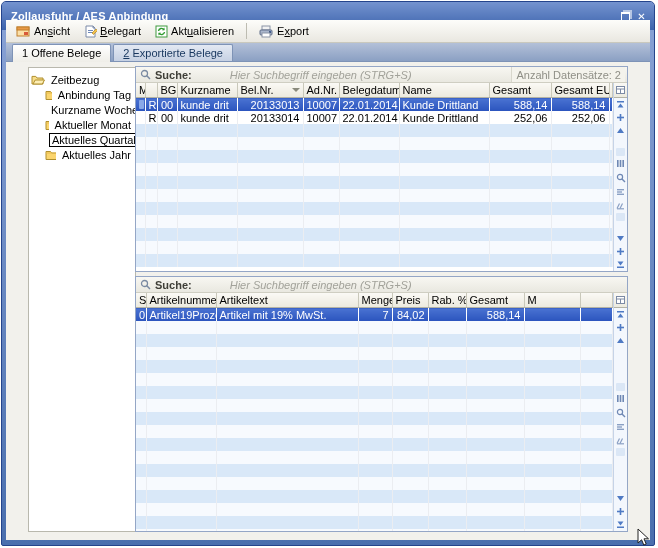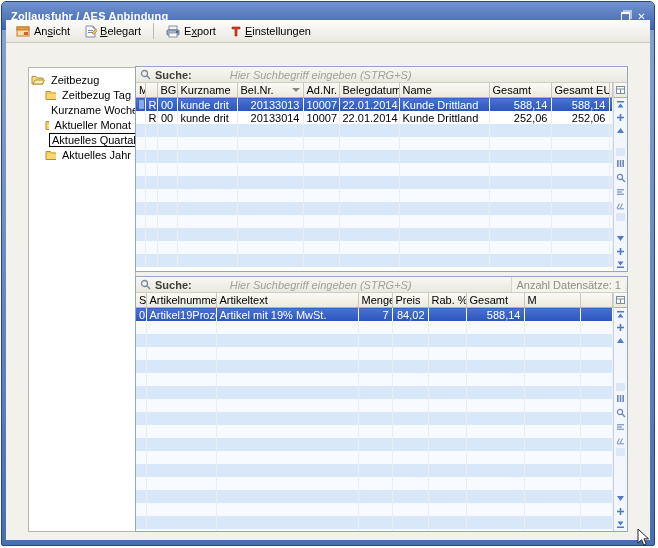--- a/index.html
+++ b/index.html
@@ -108,56 +108,64 @@
       <span class="tbtn">
         <svg width="13" height="13">
             <path d="M2 1 h7 l2 2 v9 h-9 z" fill="#fff" stroke="#7b8aa8"></path>
             <path d="M9 1 l2 2 h-2 z" fill="#cfd9ea" stroke="#7b8aa8"></path>
             <rect x="4" y="5" width="5" height="1" fill="#6f88b8"></rect>
             <rect x="4" y="7" width="5" height="1" fill="#6f88b8"></rect>
             <path d="M8 8 l4 -4 l1.5 1.5 l-4 4 z" fill="#f4c24a" stroke="#a97c18" stroke-width=".6"></path>
           </svg>
         <span><span></span><span class="u">B</span><span>elegart</span></span>
       </span>
+      <span class="tbtn">
+        <svg width="13" height="13">
+            <rect x="1" y="1" width="11" height="11" fill="#fff" stroke="#3f9a3f"></rect>
+            <path d="M3.5 6 a3 3 0 0 1 5.5 -1.2" fill="none" stroke="#2f9a2f" stroke-width="1.4"></path>
+            <path d="M9.5 2.6 l0 2.6 l-2.6 0 z" fill="#2f9a2f"></path>
+            <path d="M9.5 7 a3 3 0 0 1 -5.5 1.2" fill="none" stroke="#2f9a2f" stroke-width="1.4"></path>
+            <path d="M3.5 10.4 l0 -2.6 l2.6 0 z" fill="#2f9a2f"></path>
+          </svg>
+        <span><span>Akt</span><span class="u">u</span><span>alisieren</span></span>
+      </span>
       <span class="tsep"></span>
       <span class="tbtn">
         <svg width="15" height="13">
             <rect x="3" y="1" width="8" height="4" fill="#f2f2f2" stroke="#8a93a5"></rect>
             <rect x="1" y="5" width="12" height="5" rx="1" fill="#aab6cc" stroke="#5f6d88"></rect>
             <rect x="3" y="8" width="8" height="4" fill="#fff" stroke="#8a93a5"></rect>
             <rect x="10.5" y="6" width="1.5" height="1.5" fill="#3b5franchise"></rect>
             <rect x="10.5" y="6" width="1.5" height="1.5" fill="#3b5f9e"></rect>
           </svg>
         <span><span>E</span><span class="u">x</span><span>port</span></span>
       </span>
-      <span class="tbtn">
-        <svg width="12" height="13">
-            <path d="M2 2 h8 v2 h-3 v7 h-2 v-7 h-3 z" fill="#d63a1e" stroke="#9e2410" stroke-width=".6"></path>
-          </svg>
-        <span><span></span><span class="u">E</span><span>instellungen</span></span>
-      </span>
     </div>
 
+    <div class="tabstrip">
+      <span class="tab active"><span>1 Offene Belege</span><span class="u"></span><span></span></span>
+      <span class="tab inactive"><span></span><span class="u">2</span><span> Exportierte Belege</span></span>
+    </div>
 
     <div class="content">
 
       <div class="treepanel">
         <div class="tnode">
           <svg width="14" height="11">
               <path d="M1 3 v7 h11 v-6 h-6 l-1.2-1.6 H1 z" fill="#f7dd8a" stroke="#b08f2e"></path>
               <path d="M2 10 l2.2-4 h9.3 l-2.2 4 z" fill="#fdeeb4" stroke="#b08f2e"></path>
             </svg>
           <span class="tlabel">Zeitbezug</span>
         </div>
         <div class="tnode tchild">
           <svg width="14" height="11">
               <path d="M1 2.5 h4.5 l1.2 1.5 H13 v6.5 H1 z" fill="#fbd56e" stroke="#b08f2e"></path>
               <path d="M1 4 h12" stroke="#e8bc4e"></path>
             </svg>
-          <span class="tlabel">Zeitbezug Tag</span>
+          <span class="tlabel">Anbindung Tag</span>
         </div>
         <div class="tnode tchild">
           <svg width="14" height="11">
               <path d="M1 2.5 h4.5 l1.2 1.5 H13 v6.5 H1 z" fill="#fbd56e" stroke="#b08f2e"></path>
               <path d="M1 4 h12" stroke="#e8bc4e"></path>
             </svg>
           <span class="tlabel">Kurzname Woche</span>
         </div>
         <div class="tnode tchild">
           <svg width="14" height="11">
@@ -185,20 +193,21 @@
       <div class="gridscol">
 
         <div class="grid top">
           <div class="searchrow">
             <svg width="11" height="11">
                 <circle cx="4.5" cy="4.5" r="3" fill="none" stroke="#7a8aa2" stroke-width="1.3"></circle>
                 <line x1="6.8" y1="6.8" x2="10" y2="10" stroke="#7a8aa2" stroke-width="1.5"></line>
               </svg>
             <span class="slabel">Suche:</span>
             <span class="splaceholder">Hier Suchbegriff eingeben (STRG+S)</span>
+            <span class="scount">Anzahl Datensätze: 2</span>
           </div>
           <div class="gridbody">
             <table class="gt" id="gt">
               <colgroup>
                   <col style="width:9px">
                   <col style="width:12px">
                   <col style="width:20px">
                   <col style="width:60px">
                   <col style="width:66px">
                   <col style="width:36px">
@@ -476,21 +485,20 @@
         </div>
 
         <div class="grid bottom">
           <div class="searchrow">
             <svg width="11" height="11">
                 <circle cx="4.5" cy="4.5" r="3" fill="none" stroke="#7a8aa2" stroke-width="1.3"></circle>
                 <line x1="6.8" y1="6.8" x2="10" y2="10" stroke="#7a8aa2" stroke-width="1.5"></line>
               </svg>
             <span class="slabel">Suche:</span>
             <span class="splaceholder">Hier Suchbegriff eingeben (STRG+S)</span>
-            <span class="scount">Anzahl Datensätze: 1</span>
           </div>
           <div class="gridbody">
             <table class="gt" id="gb">
               <colgroup>
                   <col style="width:10px">
                   <col style="width:70px">
                   <col style="width:142px">
                   <col style="width:34px">
                   <col style="width:36px">
                   <col style="width:38px">

